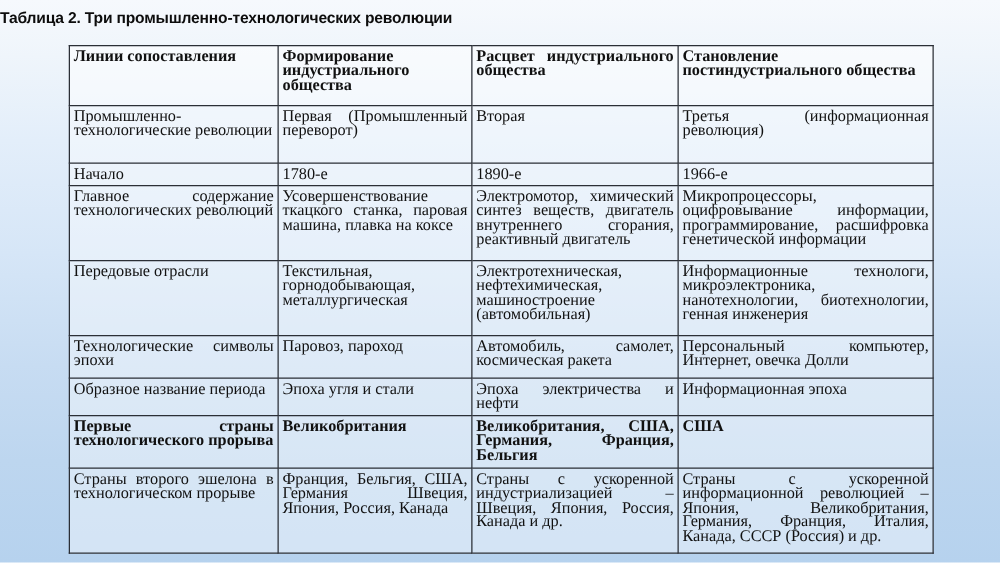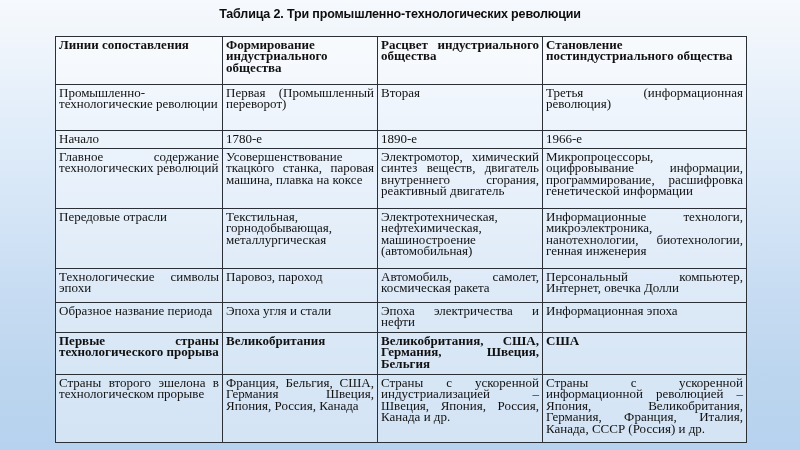--- a/index.html
+++ b/index.html
@@ -23,21 +23,20 @@
     color: #111111;
     -webkit-font-smoothing: antialiased;
   }
 
   
   .slide-title {
     position: absolute;
     top: 7px;
     left: 0;
     width: 800px;
-    text-align: center;
     font-family: "Liberation Sans", "DejaVu Sans", sans-serif;
     font-weight: bold;
     font-size: 12.5px;
     letter-spacing: -0.15px;
     color: #0d0d0d;
     white-space: nowrap;
   }
 
   
   .table-wrap {
@@ -142,21 +141,21 @@
       </tr>
       <tr class="r-name">
         <td>Образное название периода</td>
         <td>Эпоха угля и стали</td>
         <td>Эпоха электричества и нефти</td>
         <td>Информационная эпоха</td>
       </tr>
       <tr class="r-first">
         <td>Первые страны технологического прорыва</td>
         <td>Великобритания</td>
-        <td>Великобритания, США, Германия, Швеция,  Бельгия</td>
+        <td>Великобритания, США, Германия, Франция,  Бельгия</td>
         <td>США</td>
       </tr>
       <tr class="r-second">
         <td>Страны второго эшелона в технологическом прорыве</td>
         <td>Франция, Бельгия, США, Германия Швеция, Япония, Россия, Канада</td>
         <td>Страны с ускоренной индустриализацией – Швеция, Япония, Россия, Канада и др.</td>
         <td>Страны с ускоренной информационной революцией – Япония, Великобритания, Германия, Франция, Италия, Канада, СССР (Россия) и др.</td>
       </tr>
     </tbody>
   </table>

